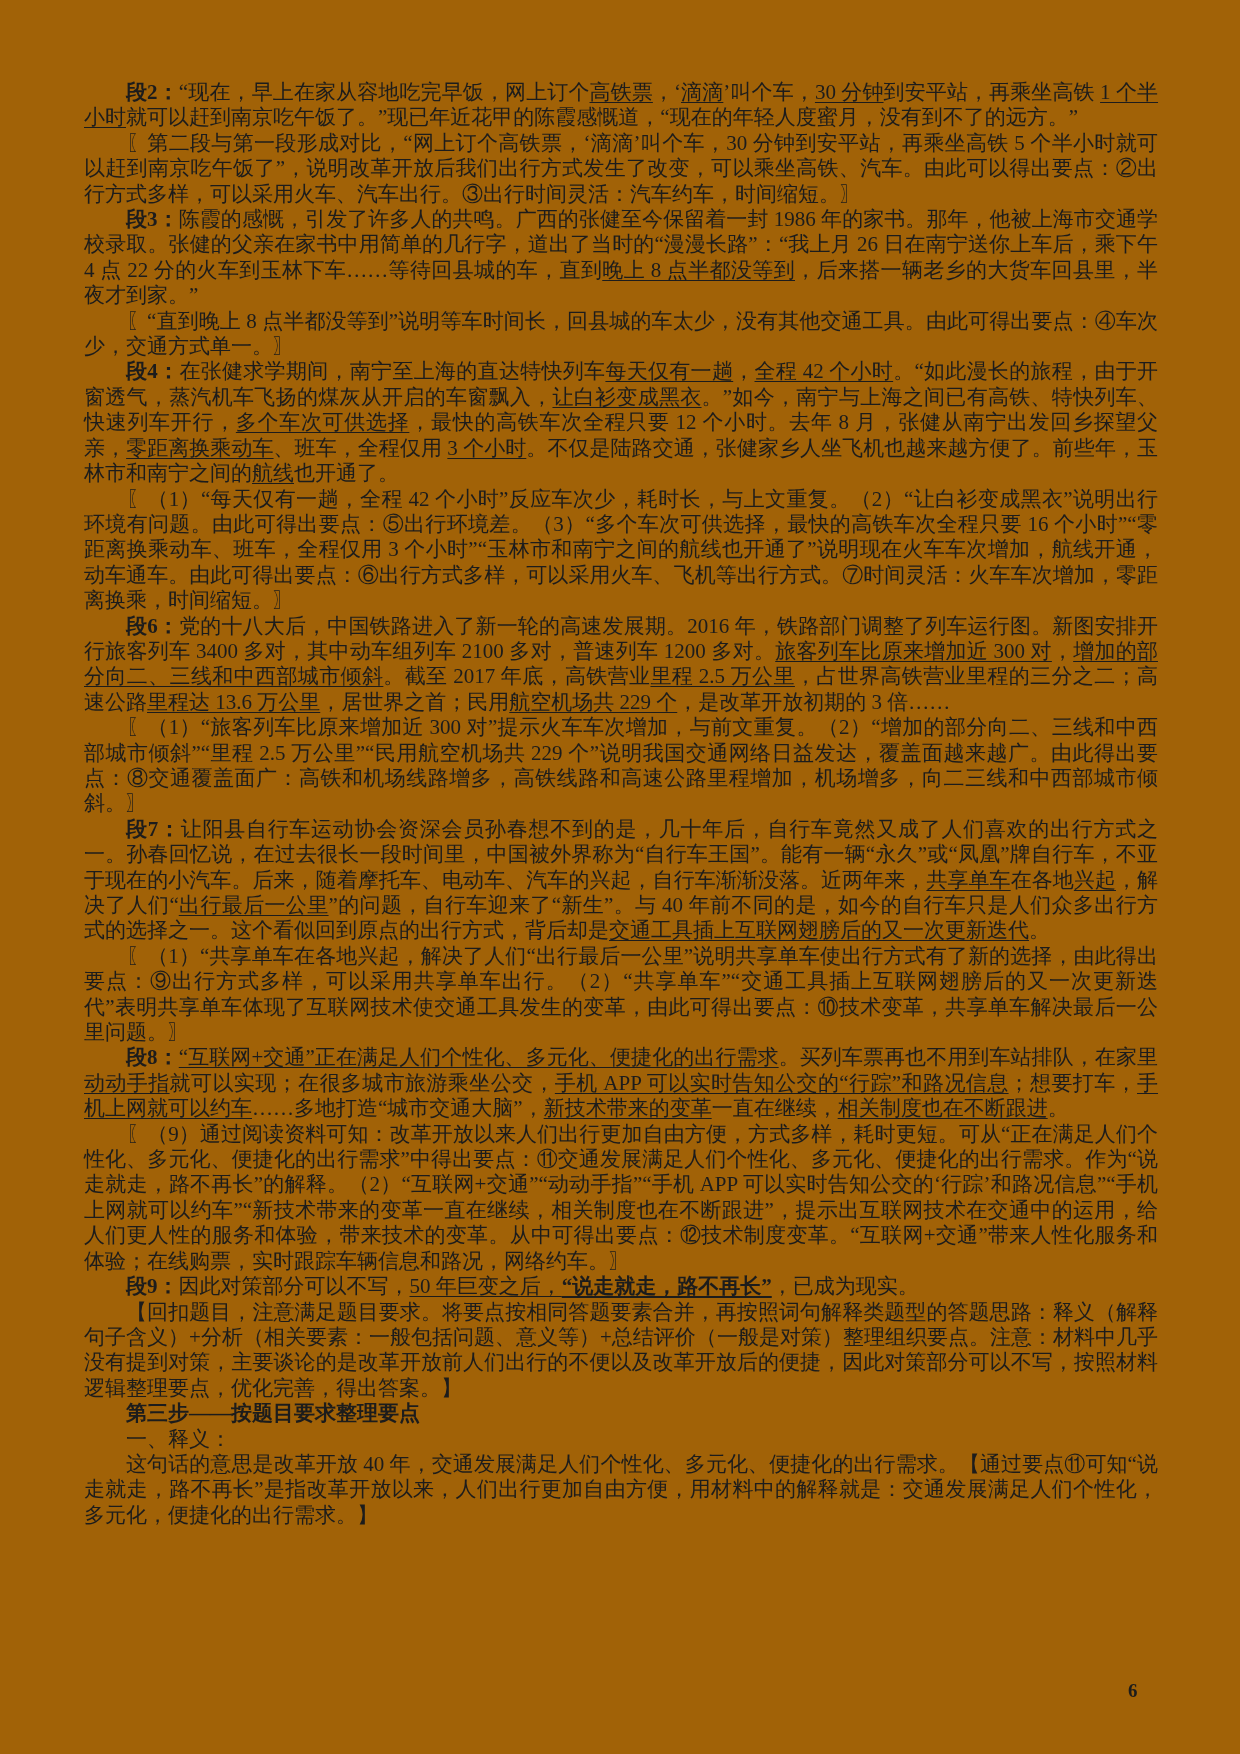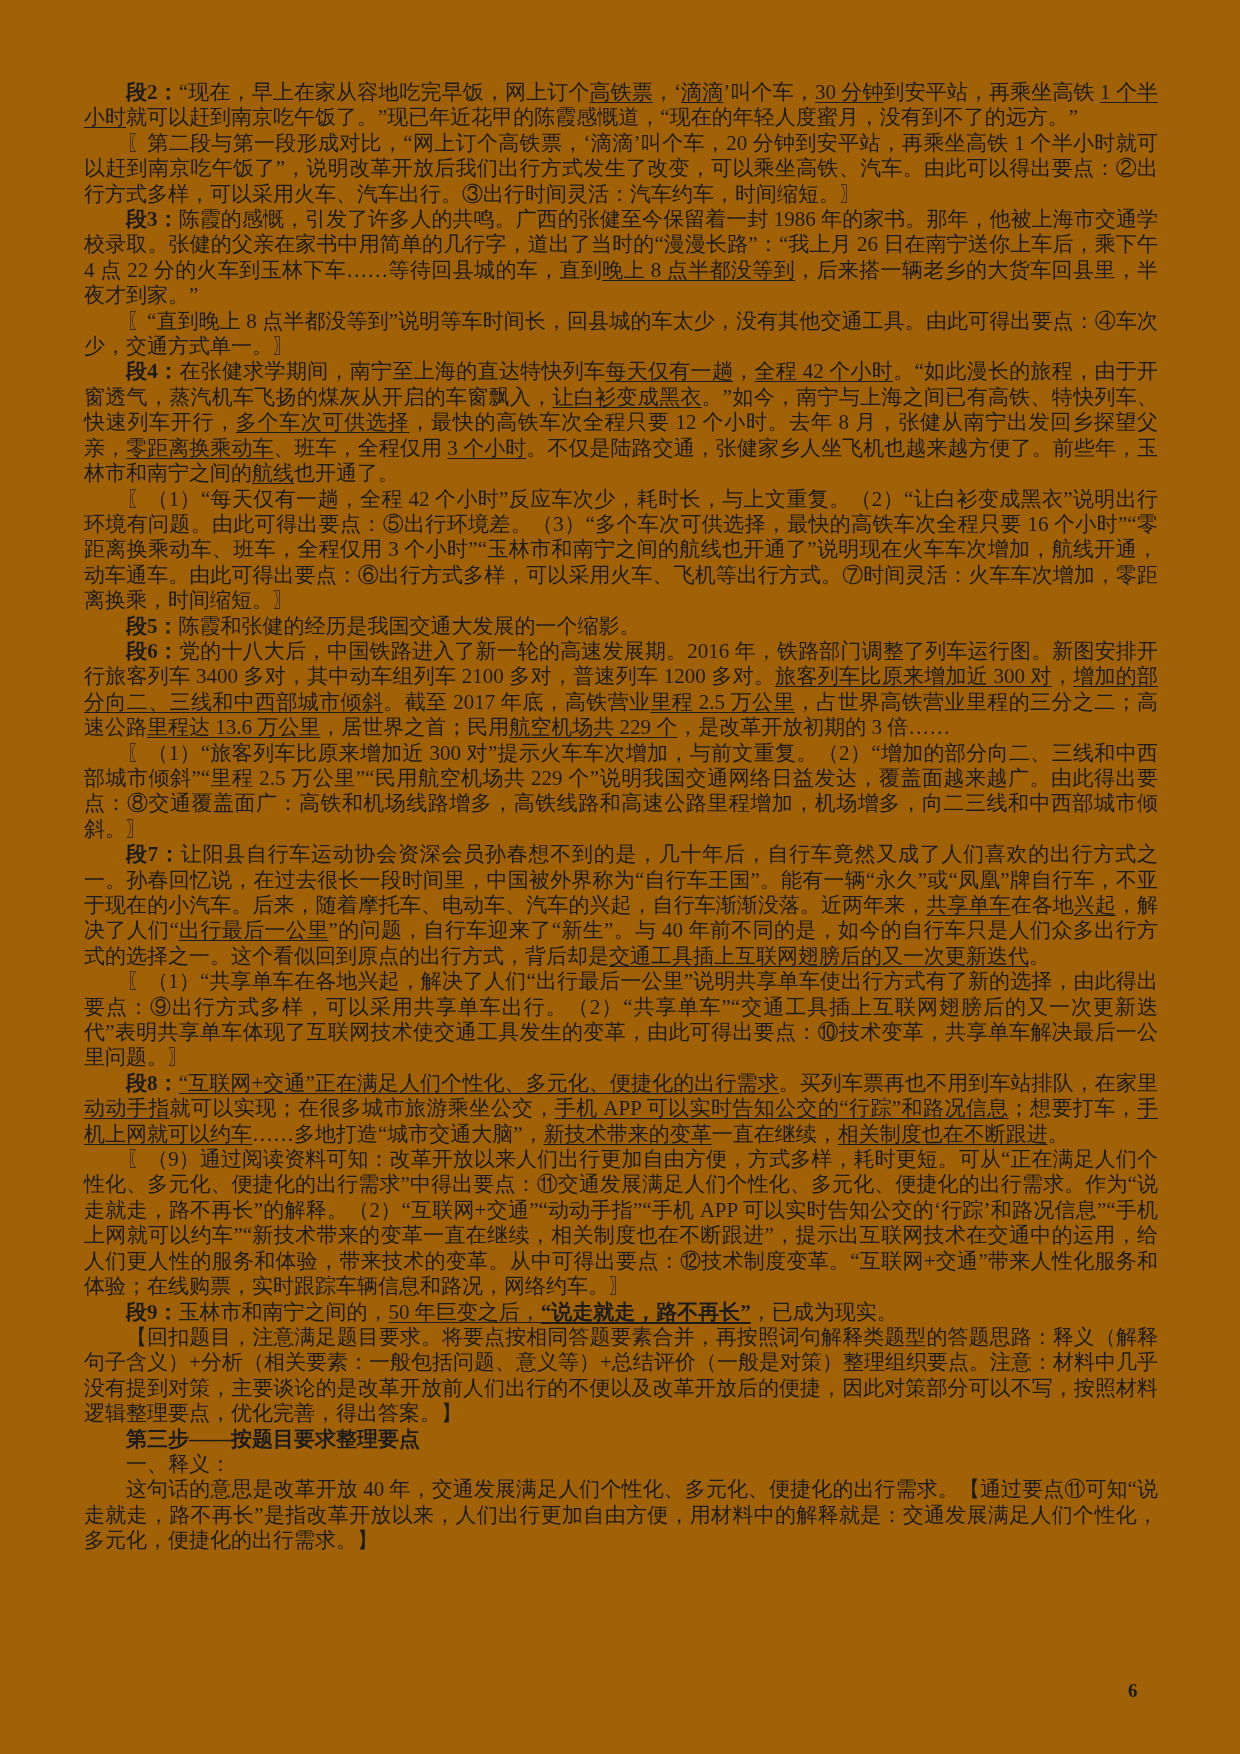--- a/index.html
+++ b/index.html
@@ -43,32 +43,31 @@
     font-weight: bold;
     font-family: "Liberation Serif", "DejaVu Serif", serif;
   }
 </style>
 </head>
 <body>
 
 <div class="page">
   <div class="doc">
       <p class="para"><span class="b">段2：</span><span>“现在，早上在家从容地吃完早饭，网上订个</span><span class="u">高铁票</span><span>，‘</span><span class="u">滴滴</span><span>’叫个车，</span><span class="u">30 分钟</span><span>到安平站，再乘坐高铁 </span><span class="u">1 个半小时</span><span>就可以赶到南京吃午饭了。”现已年近花甲的陈霞感慨道，“现在的年轻人度蜜月，没有到不了的远方。”</span></p>
-      <p class="para"><span>〖第二段与第一段形成对比，“网上订个高铁票，‘滴滴’叫个车，20 分钟到安平站，再乘坐高铁 1 个半小时就可以赶到南京吃午饭了”，说明改革开放后我们出行方式发生了改变，可以乘坐高铁、汽车。由此可以得出要点：②出行方式多样，可以采用火车、汽车出行。③出行时间灵活：汽车约车，时间缩短。〗</span></p>
+      <p class="para"><span>〖第二段与第一段形成对比，“网上订个高铁票，‘滴滴’叫个车，30 分钟到安平站，再乘坐高铁 5 个半小时就可以赶到南京吃午饭了”，说明改革开放后我们出行方式发生了改变，可以乘坐高铁、汽车。由此可以得出要点：②出行方式多样，可以采用火车、汽车出行。③出行时间灵活：汽车约车，时间缩短。〗</span></p>
       <p class="para"><span class="b">段3：</span><span>陈霞的感慨，引发了许多人的共鸣。广西的张健至今保留着一封 1986 年的家书。那年，他被上海市交通学校录取。张健的父亲在家书中用简单的几行字，道出了当时的“漫漫长路”：“我上月 26 日在南宁送你上车后，乘下午 4 点 22 分的火车到玉林下车……等待回县城的车，直到</span><span class="u">晚上 8 点半都没等到</span><span>，后来搭一辆老乡的大货车回县里，半夜才到家。”</span></p>
       <p class="para"><span>〖“直到晚上 8 点半都没等到”说明等车时间长，回县城的车太少，没有其他交通工具。由此可得出要点：④车次少，交通方式单一。〗</span></p>
       <p class="para"><span class="b">段4：</span><span>在张健求学期间，南宁至上海的直达特快列车</span><span class="u">每天仅有一趟</span><span>，</span><span class="u">全程 42 个小时</span><span>。“如此漫长的旅程，由于开窗透气，蒸汽机车飞扬的煤灰从开启的车窗飘入，</span><span class="u">让白衫变成黑衣</span><span>。”如今，南宁与上海之间已有高铁、特快列车、快速列车开行，</span><span class="u">多个车次可供选择</span><span>，最快的高铁车次全程只要 12 个小时。去年 8 月，张健从南宁出发回乡探望父亲，</span><span class="u">零距离换乘动车</span><span>、班车，全程仅用 </span><span class="u">3 个小时</span><span>。不仅是陆路交通，张健家乡人坐飞机也越来越方便了。前些年，玉林市和南宁之间的</span><span class="u">航线</span><span>也开通了。</span></p>
       <p class="para"><span>〖（1）“每天仅有一趟，全程 42 个小时”反应车次少，耗时长，与上文重复。（2）“让白衫变成黑衣”说明出行环境有问题。由此可得出要点：⑤出行环境差。（3）“多个车次可供选择，最快的高铁车次全程只要 16 个小时”“零距离换乘动车、班车，全程仅用 3 个小时”“玉林市和南宁之间的航线也开通了”说明现在火车车次增加，航线开通，动车通车。由此可得出要点：⑥出行方式多样，可以采用火车、飞机等出行方式。⑦时间灵活：火车车次增加，零距离换乘，时间缩短。〗</span></p>
-      <p class="para"><span class="b">段5：</span><span>陈霞和张健的经历是我国交通大发展的一个缩影。</span></p>
       <p class="para"><span class="b">段6：</span><span>党的十八大后，中国铁路进入了新一轮的高速发展期。2016 年，铁路部门调整了列车运行图。新图安排开行旅客列车 3400 多对，其中动车组列车 2100 多对，普速列车 1200 多对。</span><span class="u">旅客列车比原来增加近 300 对</span><span>，</span><span class="u">增加的部分向二、三线和中西部城市倾斜</span><span>。截至 2017 年底，高铁营业</span><span class="u">里程 2.5 万公里</span><span>，占世界高铁营业里程的三分之二；高速公路</span><span class="u">里程达 13.6 万公里</span><span>，居世界之首；民用</span><span class="u">航空机场共 229 个</span><span>，是改革开放初期的 3 倍……</span></p>
       <p class="para"><span>〖（1）“旅客列车比原来增加近 300 对”提示火车车次增加，与前文重复。（2）“增加的部分向二、三线和中西部城市倾斜”“里程 2.5 万公里”“民用航空机场共 229 个”说明我国交通网络日益发达，覆盖面越来越广。由此得出要点：⑧交通覆盖面广：高铁和机场线路增多，高铁线路和高速公路里程增加，机场增多，向二三线和中西部城市倾斜。〗</span></p>
       <p class="para"><span class="b">段7：</span><span>让阳县自行车运动协会资深会员孙春想不到的是，几十年后，自行车竟然又成了人们喜欢的出行方式之一。孙春回忆说，在过去很长一段时间里，中国被外界称为“自行车王国”。能有一辆“永久”或“凤凰”牌自行车，不亚于现在的小汽车。后来，随着摩托车、电动车、汽车的兴起，自行车渐渐没落。近两年来，</span><span class="u">共享单车</span><span>在各地</span><span class="u">兴起</span><span>，解决了人们“</span><span class="u">出行最后一公里</span><span>”的问题，自行车迎来了“新生”。与 40 年前不同的是，如今的自行车只是人们众多出行方式的选择之一。这个看似回到原点的出行方式，背后却是</span><span class="u">交通工具插上互联网翅膀后的又一次更新迭代</span><span>。</span></p>
       <p class="para"><span>〖（1）“共享单车在各地兴起，解决了人们“出行最后一公里”说明共享单车使出行方式有了新的选择，由此得出要点：⑨出行方式多样，可以采用共享单车出行。（2）“共享单车”“交通工具插上互联网翅膀后的又一次更新迭代”表明共享单车体现了互联网技术使交通工具发生的变革，由此可得出要点：⑩技术变革，共享单车解决最后一公里问题。〗</span></p>
       <p class="para"><span class="b">段8：</span><span class="u">“互联网+交通”正在满足人们个性化、多元化、便捷化的出行需求</span><span>。买列车票再也不用到车站排队，在家里</span><span class="u">动动手指</span><span>就可以实现；在很多城市旅游乘坐公交，</span><span class="u">手机 APP 可以实时告知公交的“行踪”和路况信息</span><span>；想要打车，</span><span class="u">手机上网就可以约车</span><span>……多地打造“城市交通大脑”，</span><span class="u">新技术带来的变革</span><span>一直在继续，</span><span class="u">相关制度也在不断跟进</span><span>。</span></p>
       <p class="para"><span>〖（9）通过阅读资料可知：改革开放以来人们出行更加自由方便，方式多样，耗时更短。可从“正在满足人们个性化、多元化、便捷化的出行需求”中得出要点：⑪交通发展满足人们个性化、多元化、便捷化的出行需求。作为“说走就走，路不再长”的解释。（2）“互联网+交通”“动动手指”“手机 APP 可以实时告知公交的‘行踪’和路况信息”“手机上网就可以约车”“新技术带来的变革一直在继续，相关制度也在不断跟进”，提示出互联网技术在交通中的运用，给人们更人性的服务和体验，带来技术的变革。从中可得出要点：⑫技术制度变革。“互联网+交通”带来人性化服务和体验；在线购票，实时跟踪车辆信息和路况，网络约车。〗</span></p>
-      <p class="para"><span class="b">段9：</span><span>玉林市和南宁之间的，</span><span class="u">50 年巨变之后，</span><span class="b u">“说走就走，路不再长”</span><span>，已成为现实。</span></p>
+      <p class="para"><span class="b">段9：</span><span>因此对策部分可以不写，</span><span class="u">50 年巨变之后，</span><span class="b u">“说走就走，路不再长”</span><span>，已成为现实。</span></p>
       <p class="para"><span>【回扣题目，注意满足题目要求。将要点按相同答题要素合并，再按照词句解释类题型的答题思路：释义（解释句子含义）+分析（相关要素：一般包括问题、意义等）+总结评价（一般是对策）整理组织要点。注意：材料中几乎没有提到对策，主要谈论的是改革开放前人们出行的不便以及改革开放后的便捷，因此对策部分可以不写，按照材料逻辑整理要点，优化完善，得出答案。】</span></p>
       <p class="para"><span class="b">第三步——按题目要求整理要点</span></p>
       <p class="para"><span>一、释义：</span></p>
       <p class="para"><span>这句话的意思是改革开放 40 年，交通发展满足人们个性化、多元化、便捷化的出行需求。【通过要点⑪可知“说走就走，路不再长”是指改革开放以来，人们出行更加自由方便，用材料中的解释就是：交通发展满足人们个性化，多元化，便捷化的出行需求。】</span></p>
     </div>
   <div class="page-number">6</div>
 </div>
 
 </body></html>

